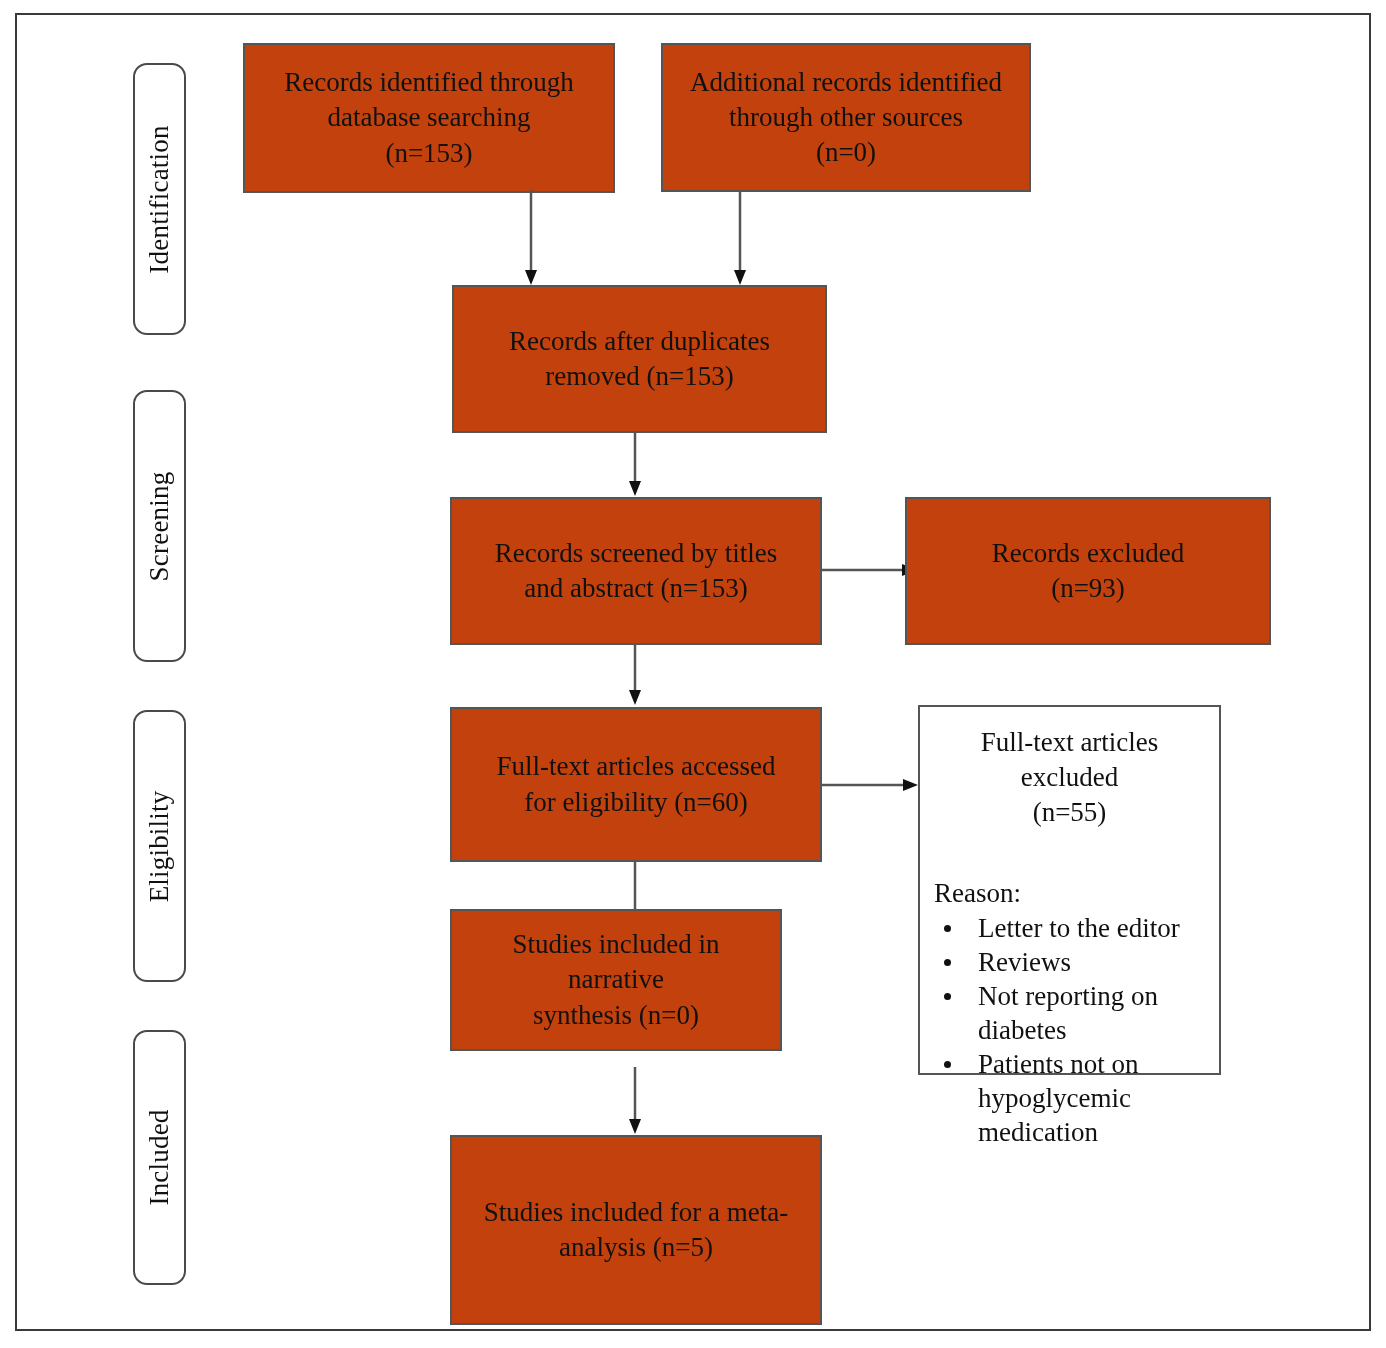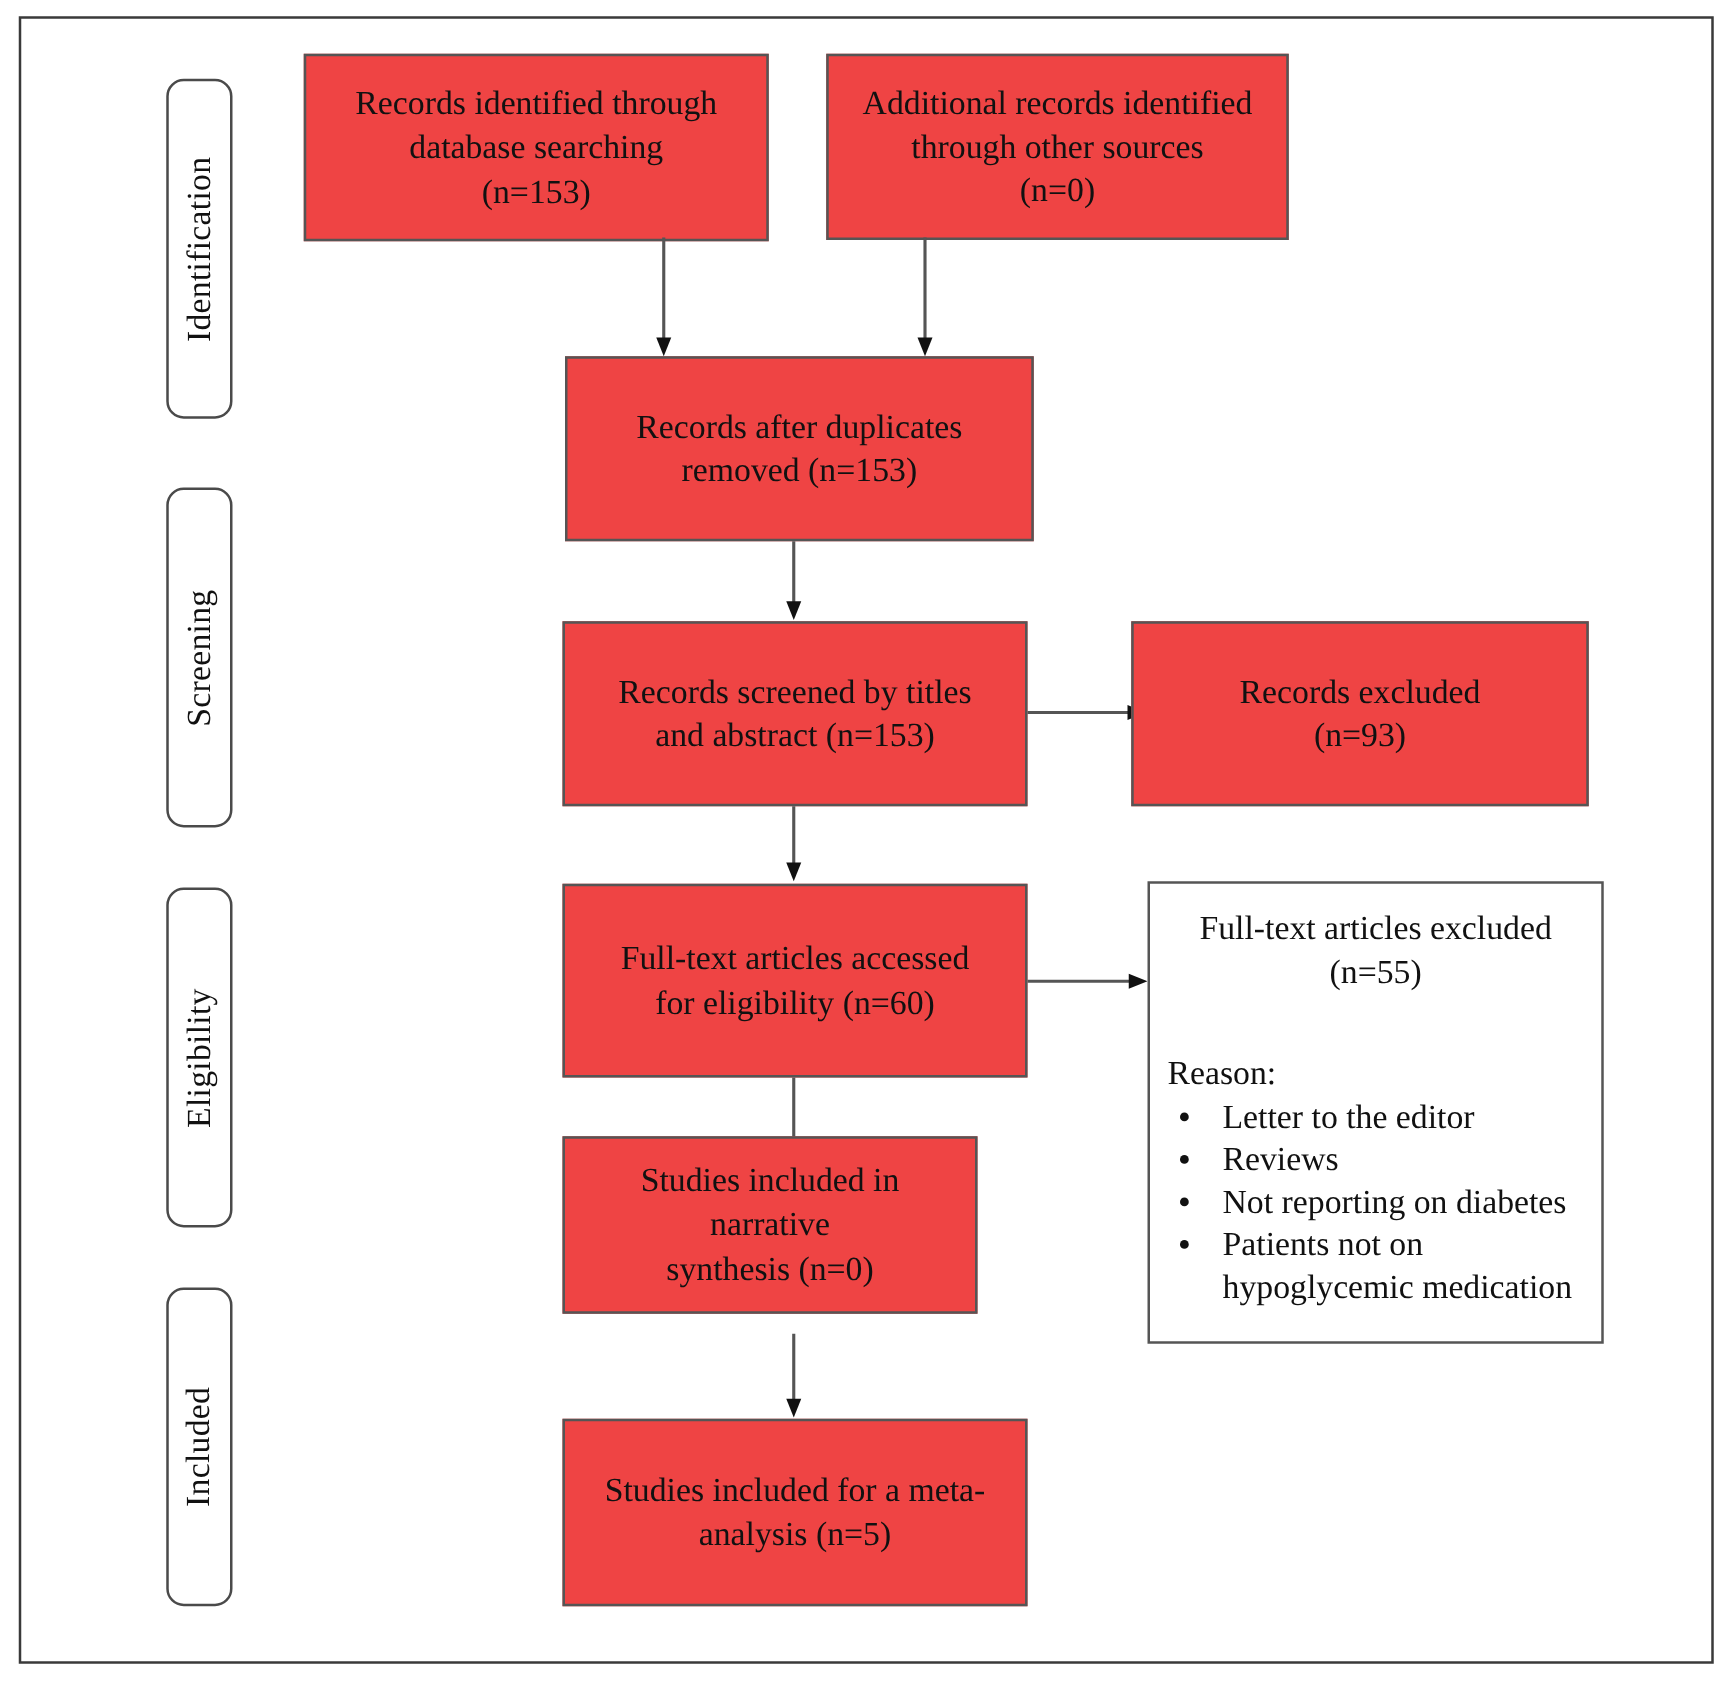--- a/index.html
+++ b/index.html
@@ -44,21 +44,21 @@
     white-space: nowrap;
     font-size: 27px;
     letter-spacing: 0.2px;
     line-height: 1;
     color: #111111;
   }
   
   .flow-box {
     position: absolute;
     border: 2.5px solid #555555;
-    background: #ef4444;
+    background: #c2410c;
     box-sizing: border-box;
     display: flex;
     align-items: center;
     justify-content: center;
     text-align: center;
     padding: 6px 10px;
     font-size: 27px;
     line-height: 1.30;
     color: #111111;
   }
@@ -214,21 +214,21 @@
     </span>
   </div>
 
   <div class="connector" style="left:822px; top:770px; width:100px; height:30px;">
     <svg width="100" height="30" viewBox="0 0 100 30">
       <line x1="0" y1="15" x2="84" y2="15" stroke="#555555" stroke-width="2.5"></line>
       <polygon points="96,15 81,9 81,21" fill="#111111"></polygon>
     </svg>
   </div>
 
-  <div class="reason-box" style="left:918px; top:705px; width:365px; height:370px;">
+  <div class="reason-box" style="left:918px; top:705px; width:303px; height:370px;">
     <span class="headline">Full-text articles excluded</span>
     <span class="headline">(n=55)</span>
     <span class="reason-title">Reason:</span>
     <ul>
       <li>
         <span class="bullet-dot"></span>
         <span>Letter to the editor</span>
       </li>
       <li>
         <span class="bullet-dot"></span>
@@ -259,19 +259,19 @@
     </span>
   </div>
 
   <div class="connector" style="left:620px; top:1067px; width:30px; height:70px;">
     <svg width="30" height="70" viewBox="0 0 30 70">
       <line x1="15" y1="0" x2="15" y2="56" stroke="#555555" stroke-width="2.5"></line>
       <polygon points="15,67 9,52 21,52" fill="#111111"></polygon>
     </svg>
   </div>
 
-  <div class="flow-box" style="left:450px; top:1135px; width:372px; height:150px;">
+  <div class="flow-box" style="left:450px; top:1135px; width:372px; height:190px;">
     <span class="box-text">
       <span class="line">Studies included for a meta-</span>
       <span class="line">analysis (n=5)</span>
     </span>
   </div>
 </div>
 
 </body></html>

